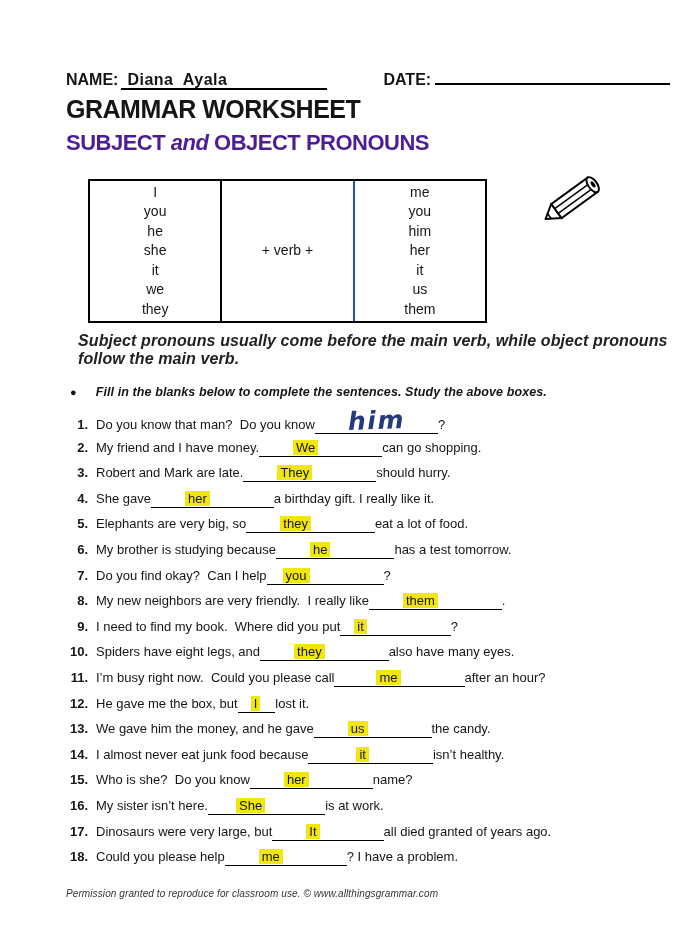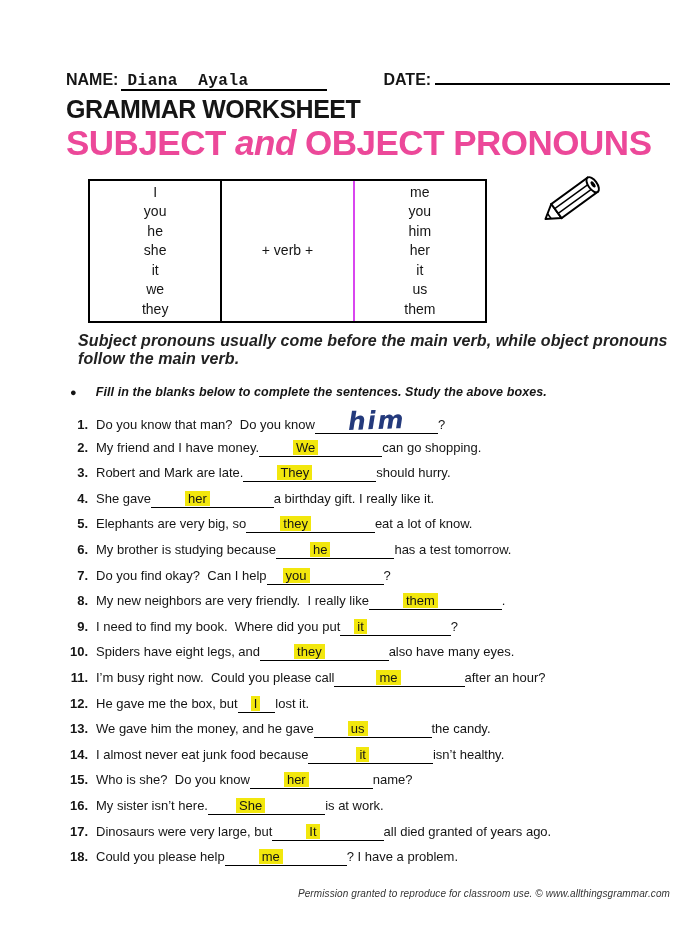--- a/index.html
+++ b/index.html
@@ -11,43 +11,43 @@
     background:#ffffff;
     color:#151515;
     font-family:"Liberation Sans", sans-serif;
     overflow:hidden;
   }
   
   .header-row{display:flex;align-items:baseline;height:24px;}
   .hlabel{font-size:16px;font-weight:800;white-space:pre;}
   .name-line{
     display:inline-block;width:206px;border-bottom:2px solid #000;
-    margin-left:3px;padding-left:6px;height:19px;box-sizing:border-box;font-family:Liberation Mono, monospace;
+    margin-left:3px;padding-left:6px;height:19px;box-sizing:border-box;
   }
   .name-text{font-size:16px;font-weight:700;white-space:pre;letter-spacing:.5px;}
   .date-label{margin-left:56px;text-align:right;}
   .date-line{flex:1;border-bottom:2px solid #000;height:19px;margin-left:4px;}
   
   .h1{margin-top:7px;font-size:25px;font-weight:800;letter-spacing:-0.5px;line-height:28px;}
-  .h2{margin-top:3px;font-size:35px;font-weight:800;letter-spacing:-0.5px;line-height:34px;color:#ec4899;}
+  .h2{margin-top:3px;font-size:22px;font-weight:800;letter-spacing:-0.5px;line-height:34px;color:#4c1d95;}
   .h2 .and{font-style:italic;}
   .h2 span{white-space:pre;}
   
   .ptable{
     margin-top:19px;margin-left:22px;
     width:399px;height:144px;
     border:2px solid #000;box-sizing:border-box;
     display:flex;
   }
   .cell{
     flex:1;display:flex;align-items:center;justify-content:center;
     font-size:14px;line-height:19.5px;text-align:center;
     white-space:pre-line;
   }
-  .cell.mid{border-left:2px solid #000;border-right:2px solid #d946ef;}
+  .cell.mid{border-left:2px solid #000;border-right:2px solid #1d4ed8;}
   .pencil{position:absolute;left:537px;top:186px;transform:rotate(-36deg);}
   
   .caption{
     margin-top:9px;margin-left:12px;
     font-size:16px;font-style:italic;font-weight:700;color:#222;
     letter-spacing:.1px;
   }
   .instruction-row{margin-top:17px;display:flex;align-items:center;}
   .bullet{font-size:11px;line-height:11px;margin-left:4px;}
   .instruction{margin-left:19px;font-size:12.5px;font-weight:800;font-style:italic;letter-spacing:.1px;}
@@ -76,21 +76,21 @@
   .sentence-list .item:nth-child(7) .trail{width:74px}
   .sentence-list .item:nth-child(9) .lead{width:14px}
   .sentence-list .item:nth-child(9) .trail{width:84px}
   .sentence-list .item:nth-child(11) .lead{width:42px}
   .sentence-list .item:nth-child(12) .lead{width:13px}
   .sentence-list .item:nth-child(12) .trail{width:15px}
   .sentence-list .item:nth-child(14) .lead{width:48px}
   .sentence-list .item:nth-child(16) .lead{width:28px}
   .sentence-list .item:nth-child(16) .trail{width:60px}
   
-  .footer{margin-top:15px;font-size:10px;font-style:italic;color:#333;letter-spacing:.1px;text-align:right;}
+  .footer{margin-top:15px;font-size:10px;font-style:italic;color:#333;letter-spacing:.1px;}
 </style>
 </head>
 <body>
 
 <div class="page">
 
   <div class="header-row">
     <span class="hlabel">NAME:</span>
     <span class="name-line"><span class="name-text">Diana  Ayala</span></span>
     <span class="hlabel date-label">DATE:</span>
@@ -162,21 +162,21 @@
     <span class="num">4.</span>
     <span class="txt">She gave</span>
     <span class="blank"><span class="lead"></span><span class="answer highlight">her</span><span class="trail"></span></span>
     <span class="txt">a birthday gift. I really like it.</span>
   </div>
 
   <div class="item">
     <span class="num">5.</span>
     <span class="txt">Elephants are very big, so</span>
     <span class="blank"><span class="lead"></span><span class="answer highlight">they</span><span class="trail"></span></span>
-    <span class="txt">eat a lot of know.</span>
+    <span class="txt">eat a lot of food.</span>
   </div>
 
   <div class="item">
     <span class="num">6.</span>
     <span class="txt">My brother is studying because</span>
     <span class="blank"><span class="lead"></span><span class="answer highlight">he</span><span class="trail"></span></span>
     <span class="txt">has a test tomorrow.</span>
   </div>
 
   <div class="item">

